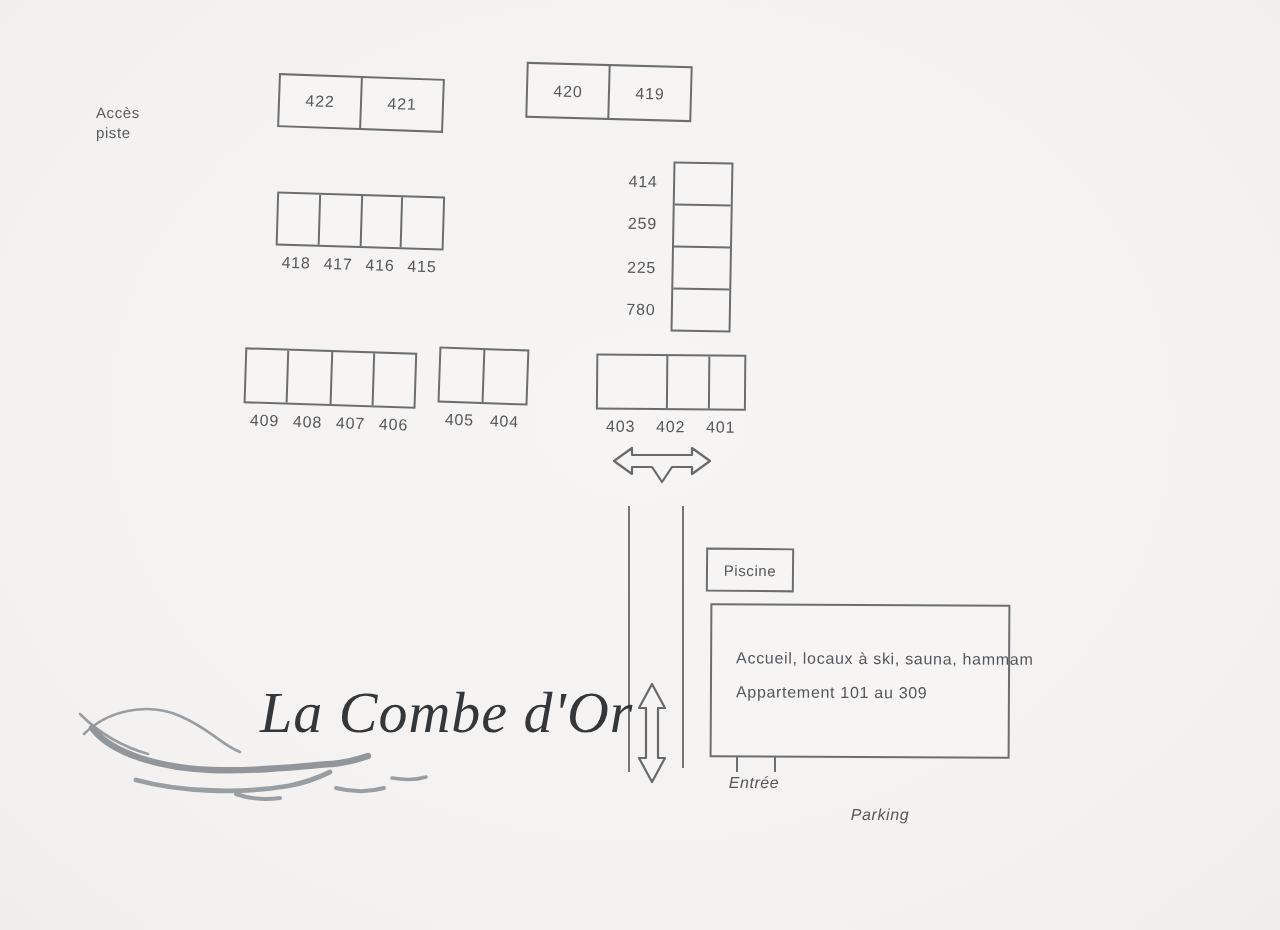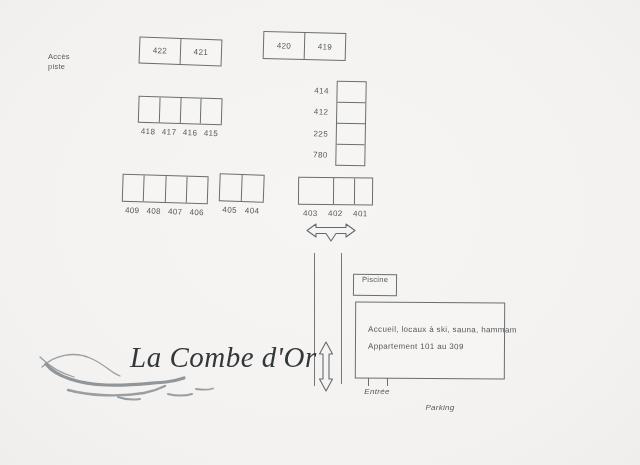--- a/index.html
+++ b/index.html
@@ -58,21 +58,21 @@
     flex:1;display:flex;align-items:center;justify-content:center;
     font-size:8px;letter-spacing:0.4px;color:#54585c;
   }
   
   .txt{position:absolute;font-size:8px;letter-spacing:0.3px;color:#54585c;font-style:italic;}
   .vline{position:absolute;width:1px;background:#73777a;}
   .tick{position:absolute;width:1px;height:8px;background:#6a6e71;}
   .piscine{
     position:absolute;left:353px;top:274px;width:42px;height:20px;
     border:1px solid #6a6e71;background:#f6f5f3;
-    display:flex;justify-content:center;
+    display:flex;align-items:center;justify-content:center;
     font-size:7.5px;letter-spacing:0.3px;color:#54585c;
     transform:rotate(0.5deg);
   }
   .building{
     position:absolute;left:355px;top:302px;width:148px;height:75px;
     border:1px solid #6a6e71;background:#f6f5f3;
     transform:rotate(0.3deg);
   }
   .building .l1{position:absolute;left:12px;top:22px;font-size:8px;letter-spacing:0.35px;white-space:nowrap;}
   .building .l2{position:absolute;left:12px;top:39px;font-size:8px;letter-spacing:0.35px;white-space:nowrap;}
@@ -129,21 +129,21 @@
 
   <div class="colgrp" style="left:336px;top:81px;transform:rotate(1deg);">
     <div class="box-col">
       <div class="vcell"></div>
       <div class="vcell"></div>
       <div class="vcell"></div>
       <div class="vcell"></div>
     </div>
     <div class="collbls">
       <span>414</span>
-      <span>412</span>
+      <span>259</span>
       <span>225</span>
       <span>780</span>
     </div>
   </div>
 
   <div class="blockgrp" style="left:122px;top:175px;width:86px;transform:rotate(1.8deg);">
     <div class="box" style="height:28px;">
       <div class="cell"></div>
       <div class="cell"></div>
       <div class="cell"></div>

